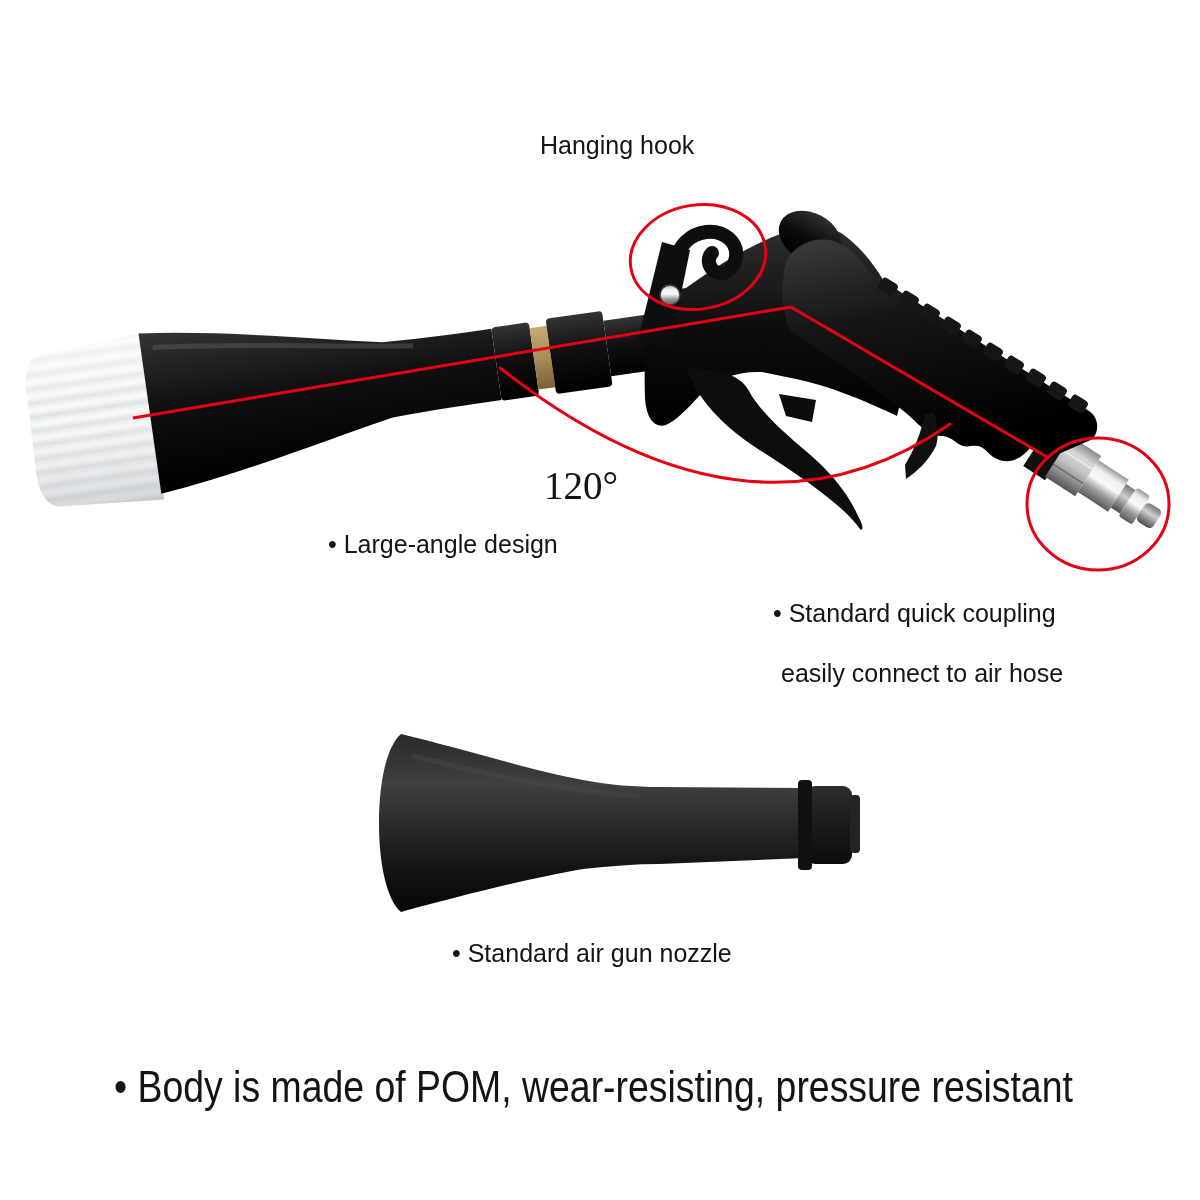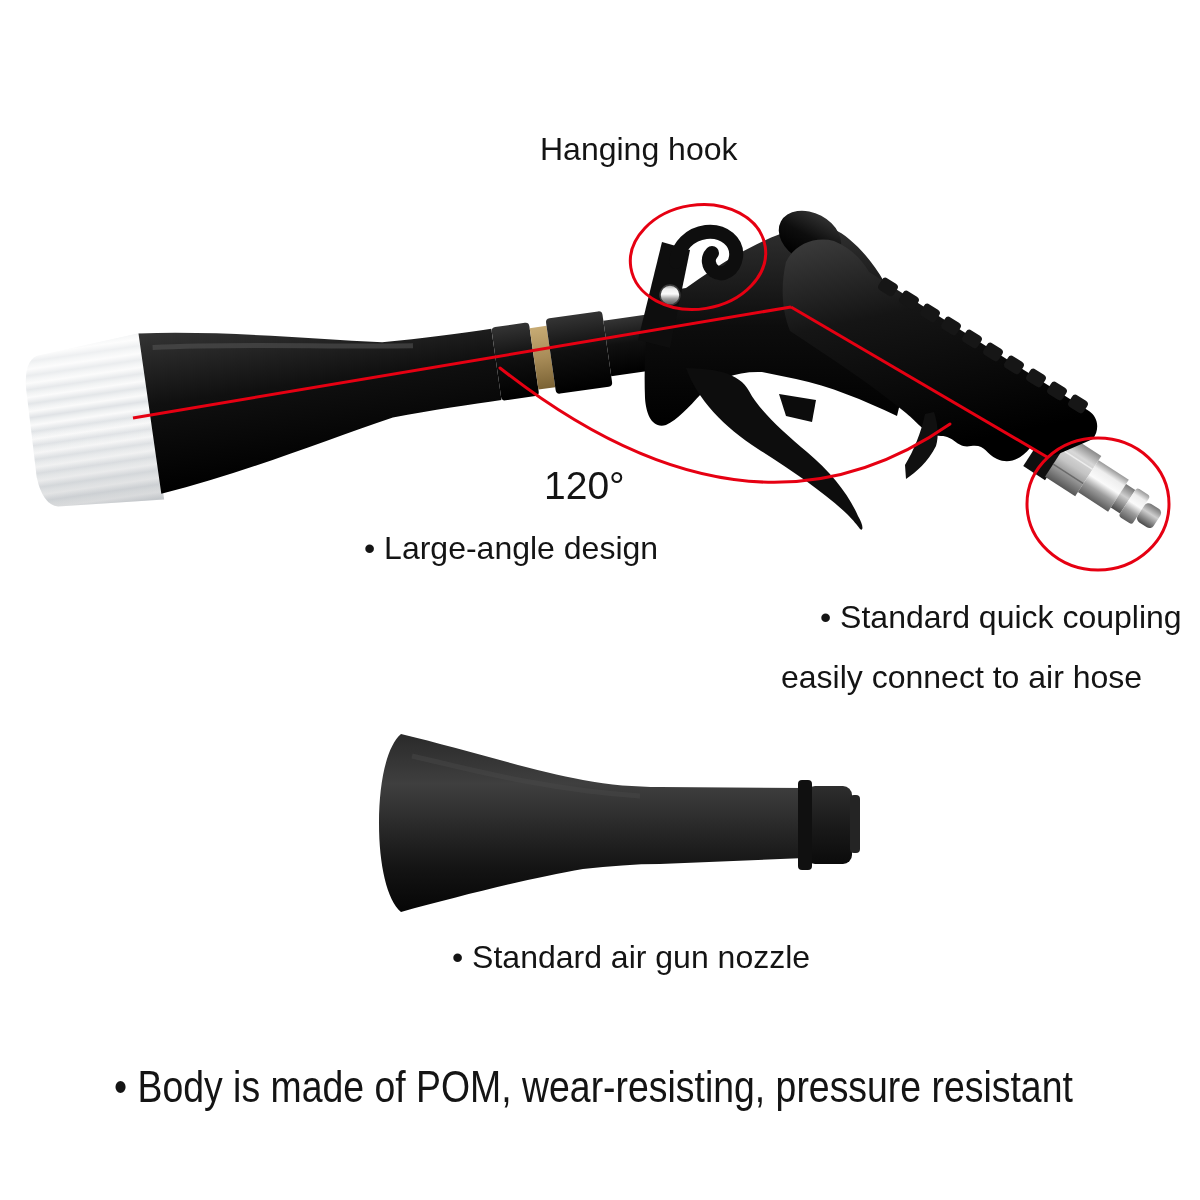--- a/index.html
+++ b/index.html
@@ -3,23 +3,23 @@
 <meta charset="utf-8">
 <style>
   html,body{margin:0;padding:0;background:#fff;}
   .stage{
     position:relative;width:1200px;height:1200px;background:#ffffff;
     font-family:"Liberation Sans", sans-serif;overflow:hidden;
   }
   .art{position:absolute;left:0;top:0;width:1200px;height:1200px;}
   .label{
     position:absolute;white-space:nowrap;color:#141414;
-    font-size:32px;line-height:1.15;letter-spacing:0px;
+    font-size:25px;line-height:1.15;letter-spacing:0px;
   }
-  .label.big{font-size:39px;}
+  .label.big{font-size:39px;font-family:Liberation Serif, serif;}
   .label.condensed{
     font-size:44px;transform:scaleX(0.85);transform-origin:left top;
   }
 </style>
 </head>
 <body>
 
 <div class="stage">
 
   <svg class="art" viewBox="0 0 1200 1200" aria-hidden="true">
@@ -152,24 +152,24 @@
       <line x1="791" y1="307" x2="1047" y2="457" stroke="#e60012"></line>
       <path d="M 500,368 Q 749,564 950,424" stroke-linecap="round" stroke="#e60012"></path>
     </g>
   </svg>
 
   <div class="label" style="left:540px;top:131px;">Hanging hook</div>
 
 
   <div class="label big" style="left:544px;top:464px;">120°</div>
 
-  <div class="label" style="left:328px;top:530px;margin-left:36px;">• Large-angle design</div>
+  <div class="label" style="left:328px;top:530px;">• Large-angle design</div>
 
 
-  <div class="label" style="left:773px;top:599px;margin-left:47px;">• Standard quick coupling</div>
+  <div class="label" style="left:773px;top:599px;">• Standard quick coupling</div>
 
   <div class="label" style="left:781px;top:659px;">easily connect to air hose</div>
 
   <div class="label" style="left:452px;top:939px;">• Standard air gun nozzle</div>
 
   <div class="label condensed" style="left:114px;top:1062px;">• Body is made of POM, wear-resisting, pressure resistant</div>
 
 </div>
 
 </body></html>

